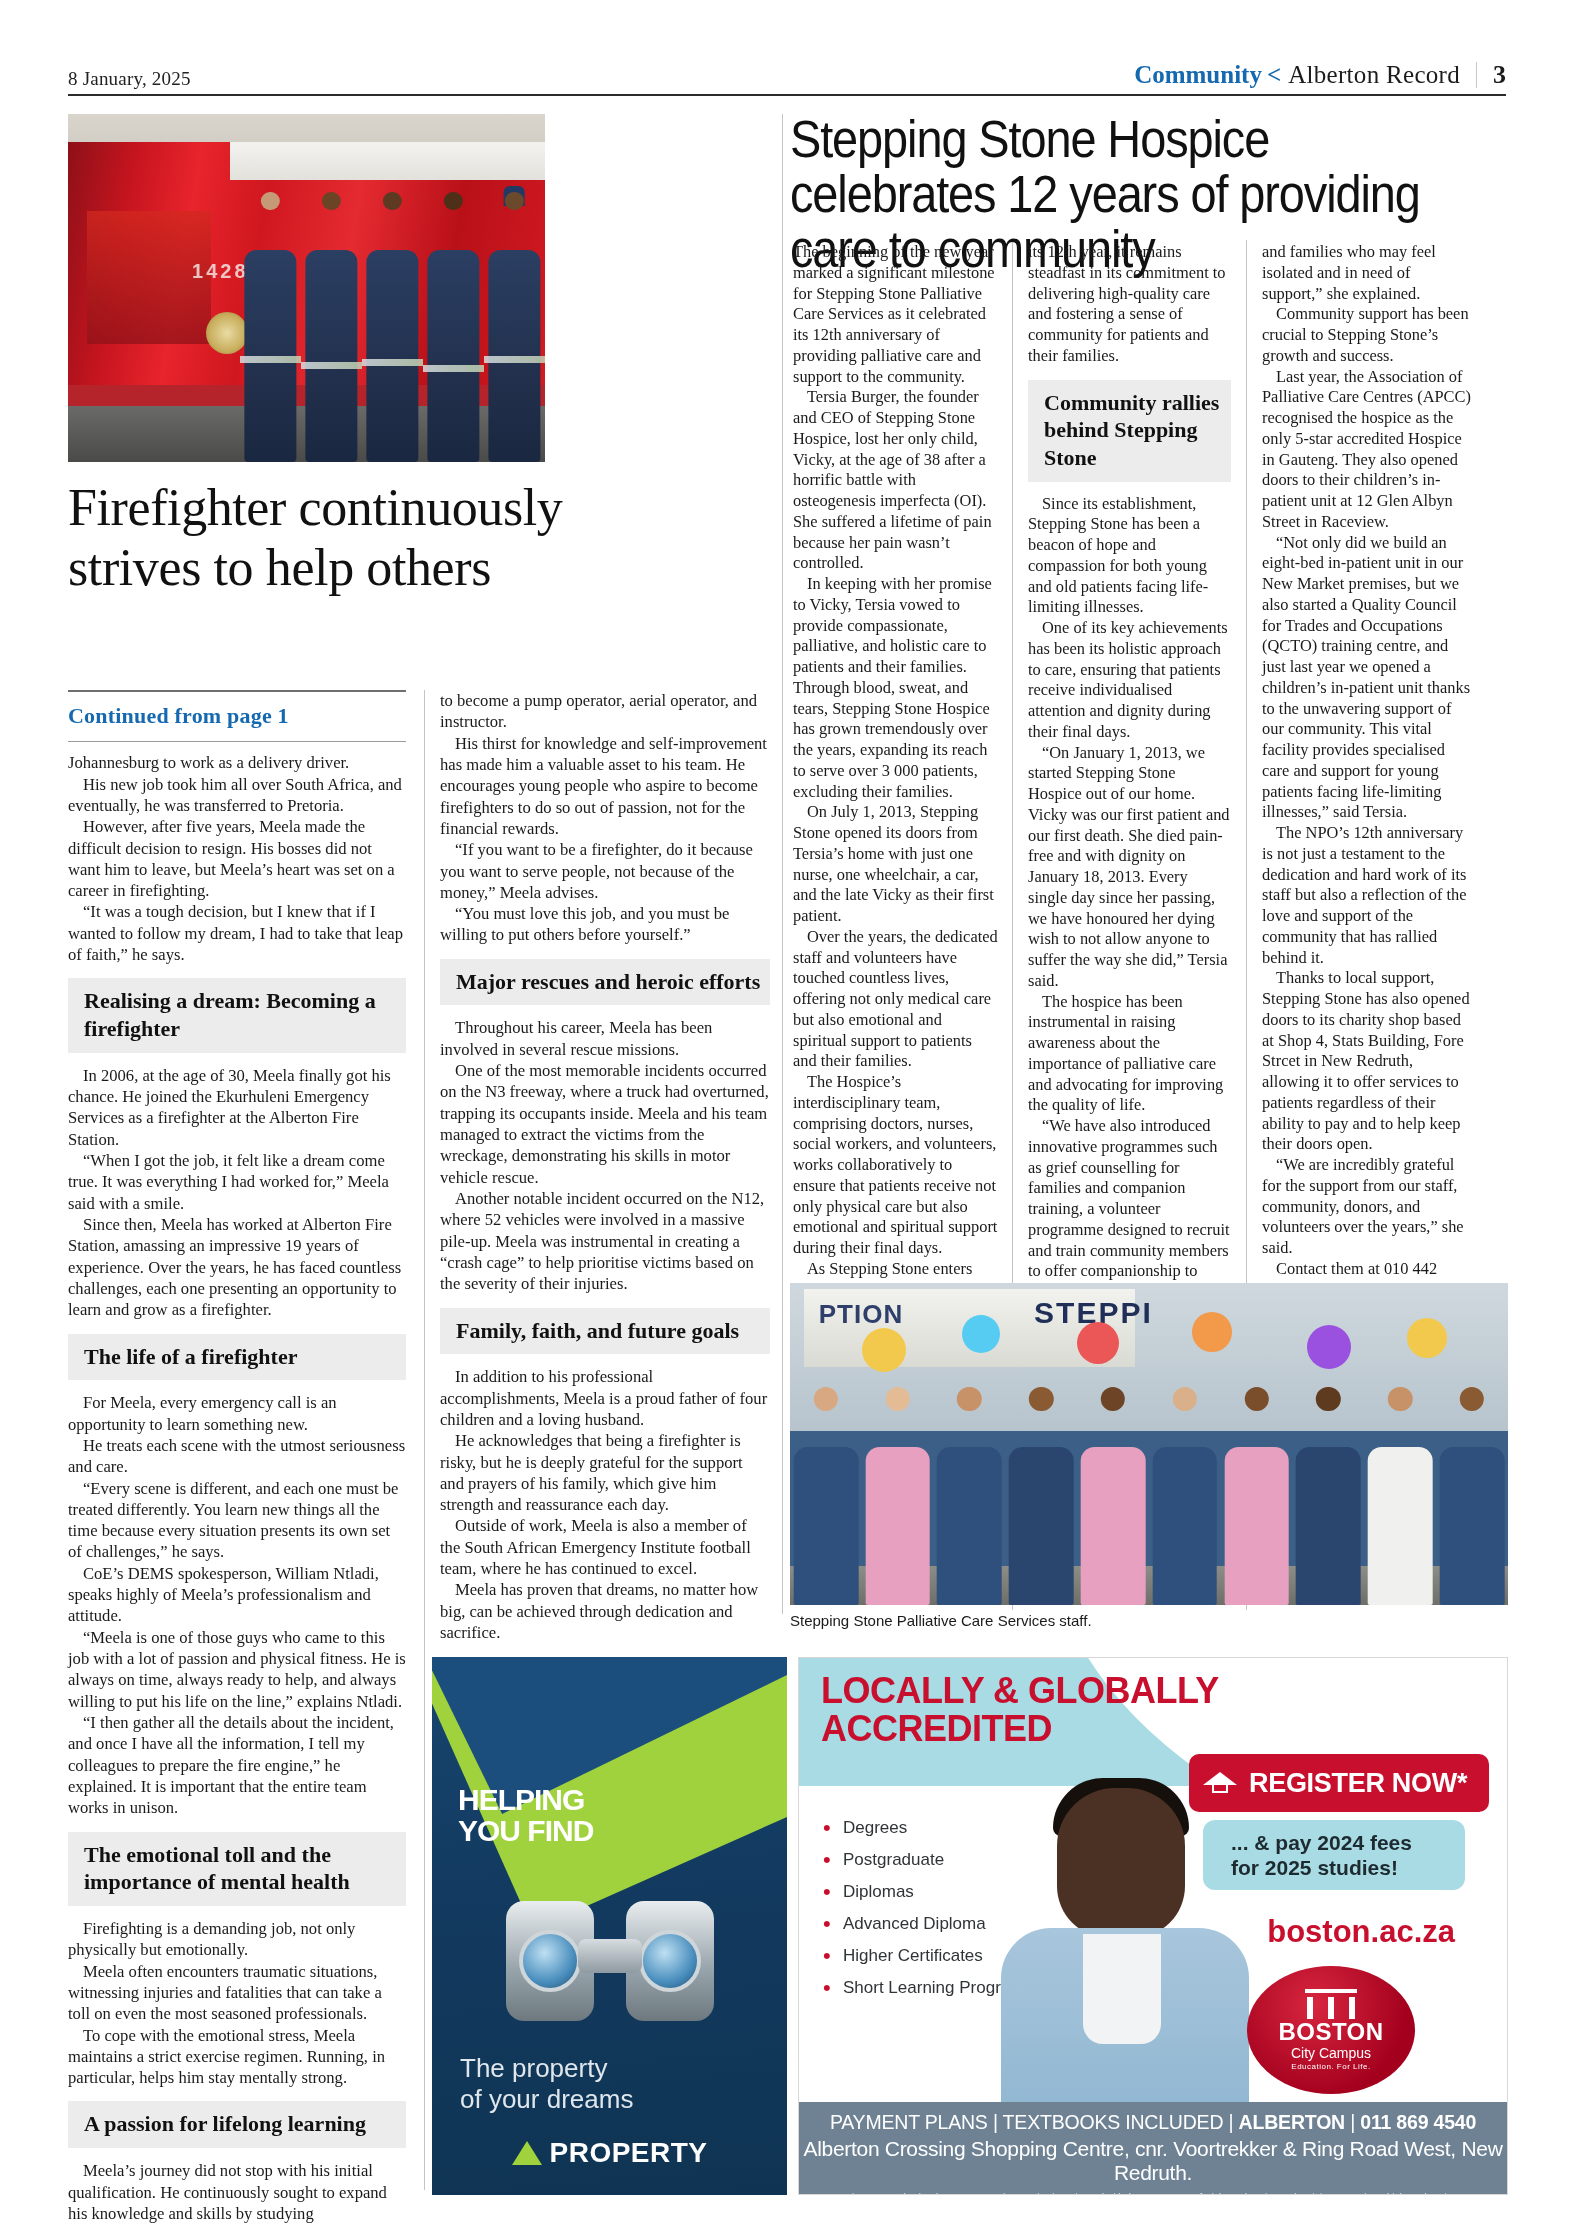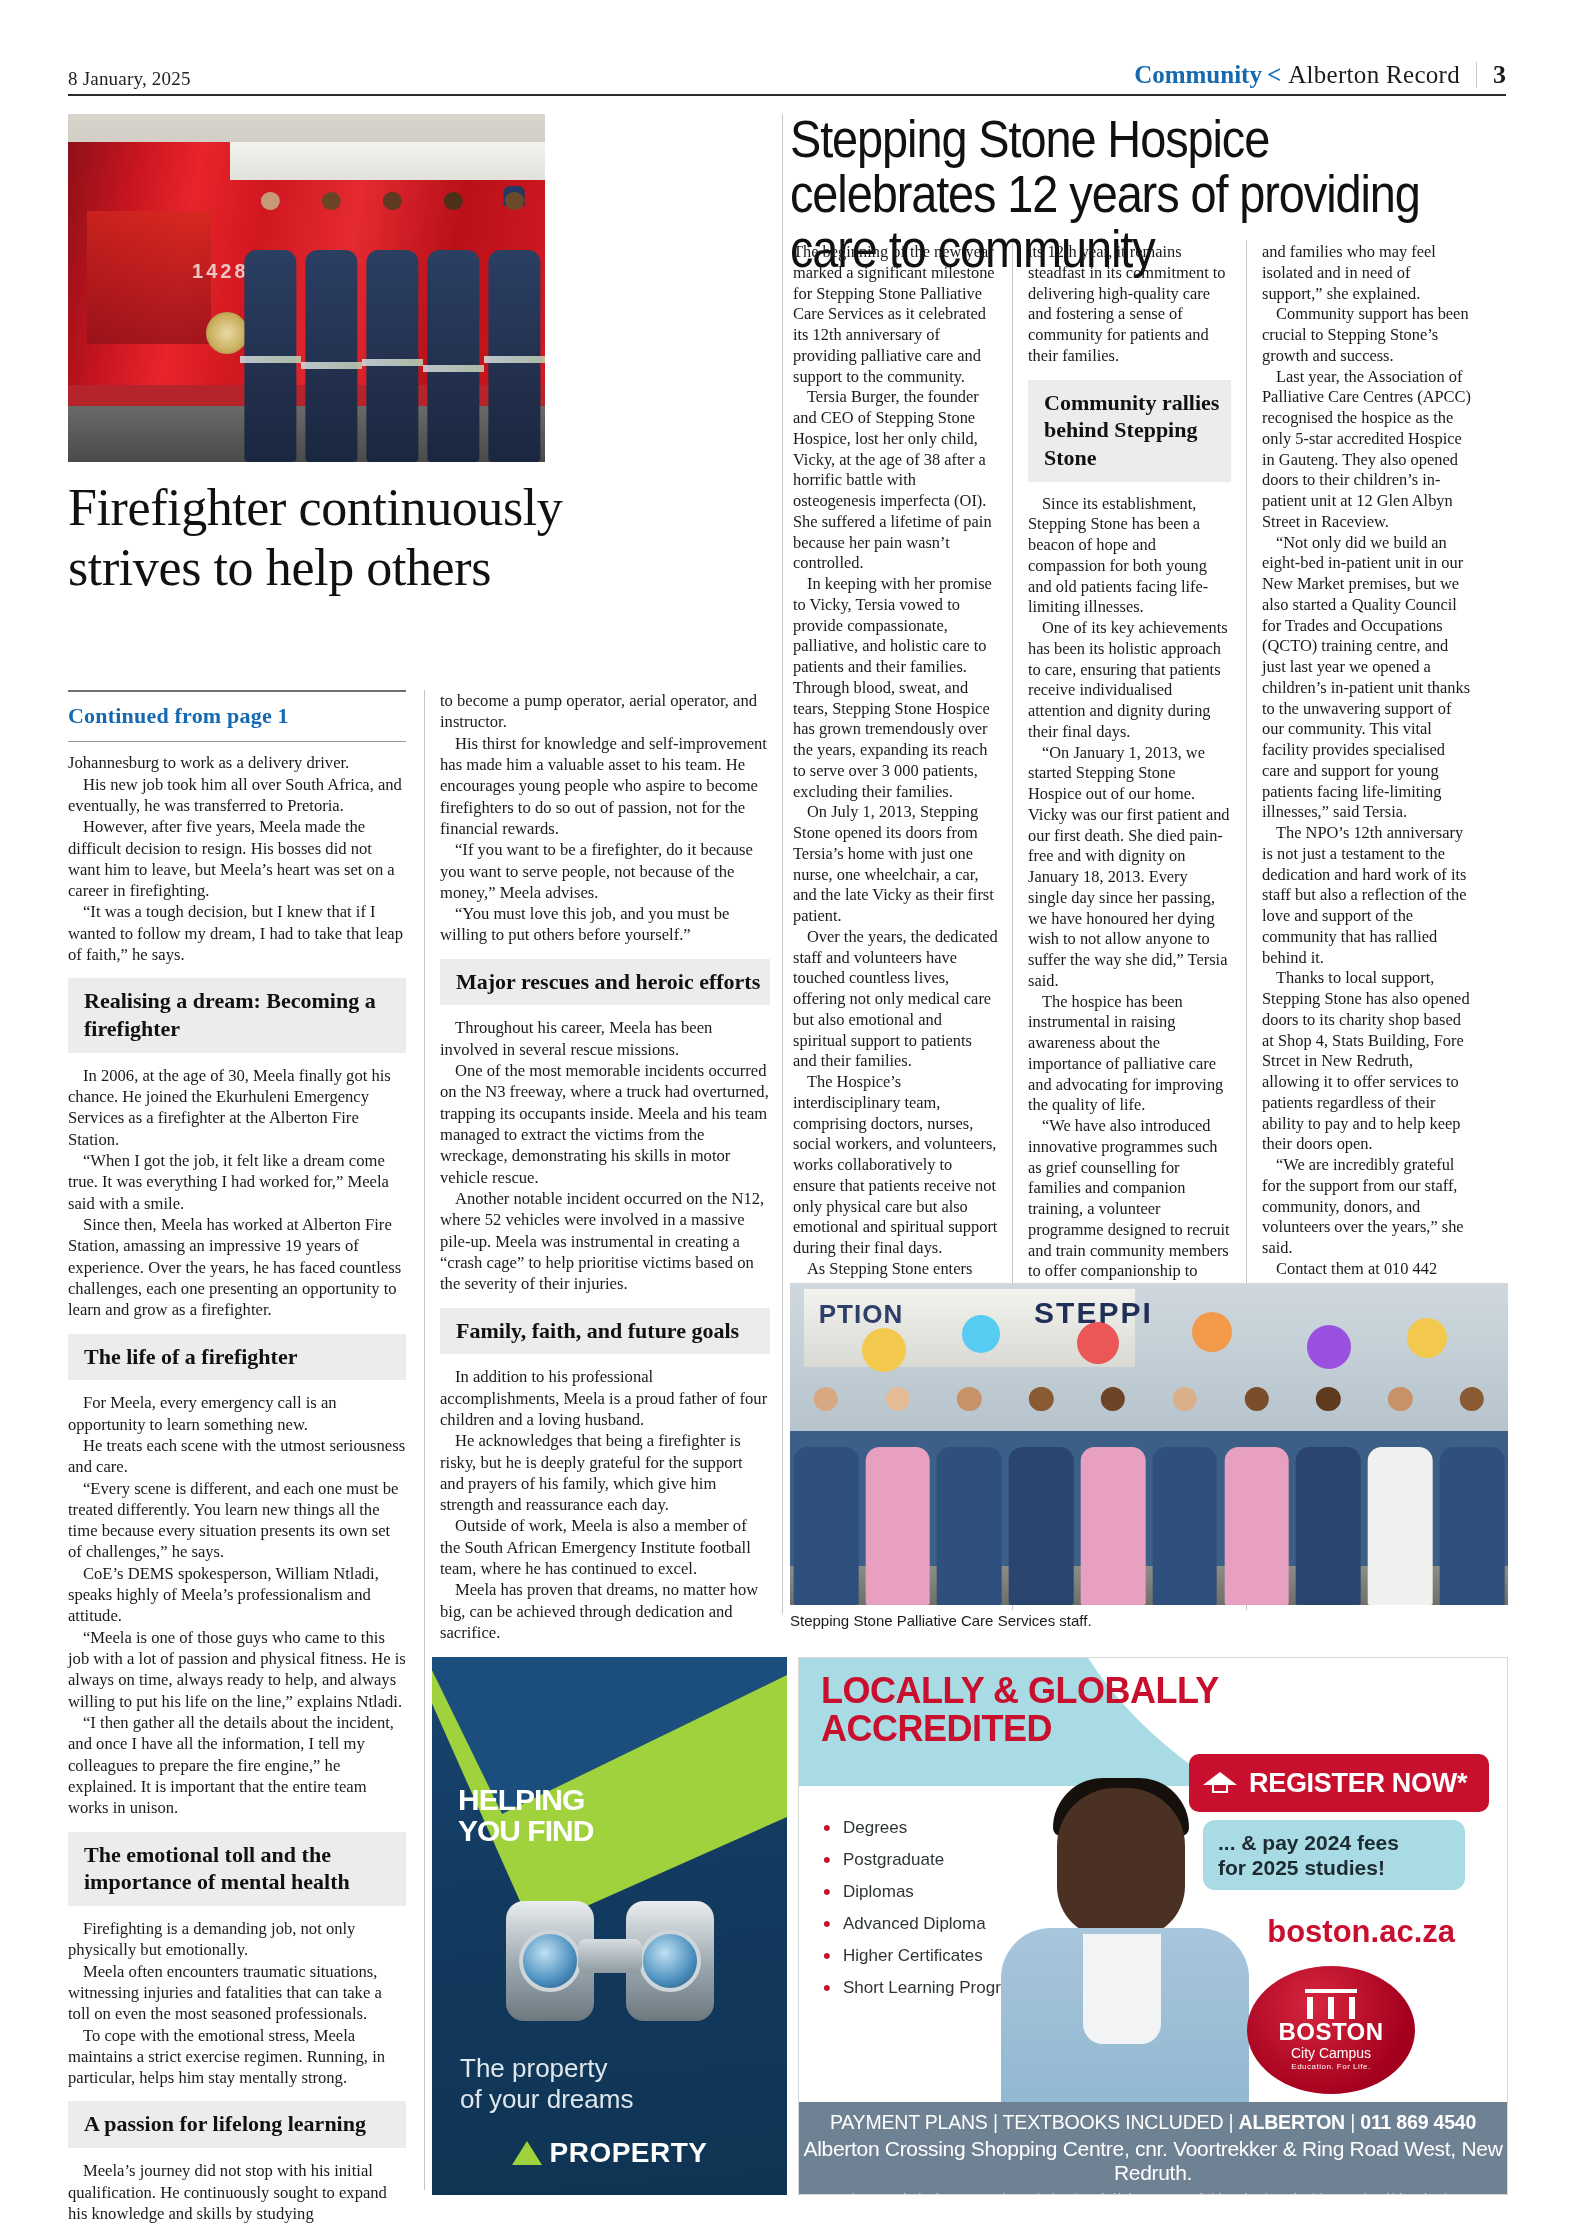--- a/index.html
+++ b/index.html
@@ -202,21 +202,21 @@
   }
   .bo-reg .cap-icon { width:34px; height:26px; position:relative; }
   .bo-reg .cap-icon .mortar { position:absolute; left:0; top:2px; width:0; height:0;
      border-left:17px solid transparent; border-right:17px solid transparent;
      border-bottom:13px solid #ffffff; }
   .bo-reg .cap-icon .base { position:absolute; left:9px; top:14px; width:16px; height:9px;
      border:2px solid #fff; border-top:none; }
   .bo-reg .txt { font-family:"Liberation Sans",sans-serif; font-weight:bold;
      font-size:27px; color:#ffffff; letter-spacing:-.3px;}
   .bo-pay {
-    position:absolute; right:42px; top:162px; width:262px; padding:10px 15px;
+    position:absolute; right:42px; top:162px; width:262px; padding:10px 28px;
     background:#a8dbe4; border-radius:12px; font-family:"Liberation Sans",sans-serif;
     font-weight:bold; font-size:21px; line-height:1.2; color:#1d2a30;
   }
   .bo-url { position:absolute; right:52px; top:256px;
      font-family:"Liberation Sans",sans-serif; font-weight:bold; font-size:31px; color:#c8102e;}
   .bo-logo { position:absolute; right:92px; top:308px; width:168px; height:128px;
      border-radius:50%; background:radial-gradient(circle at 40% 30%,#d8263f,#a3001d 70%);
      display:flex; flex-direction:column; align-items:center; justify-content:center; gap:1px;}
   .bo-logo .temple { width:52px; height:30px; border-top:4px solid #fff; position:relative; }
   .bo-logo .temple span { position:absolute; top:4px; width:6px; height:22px; background:#fff; }

